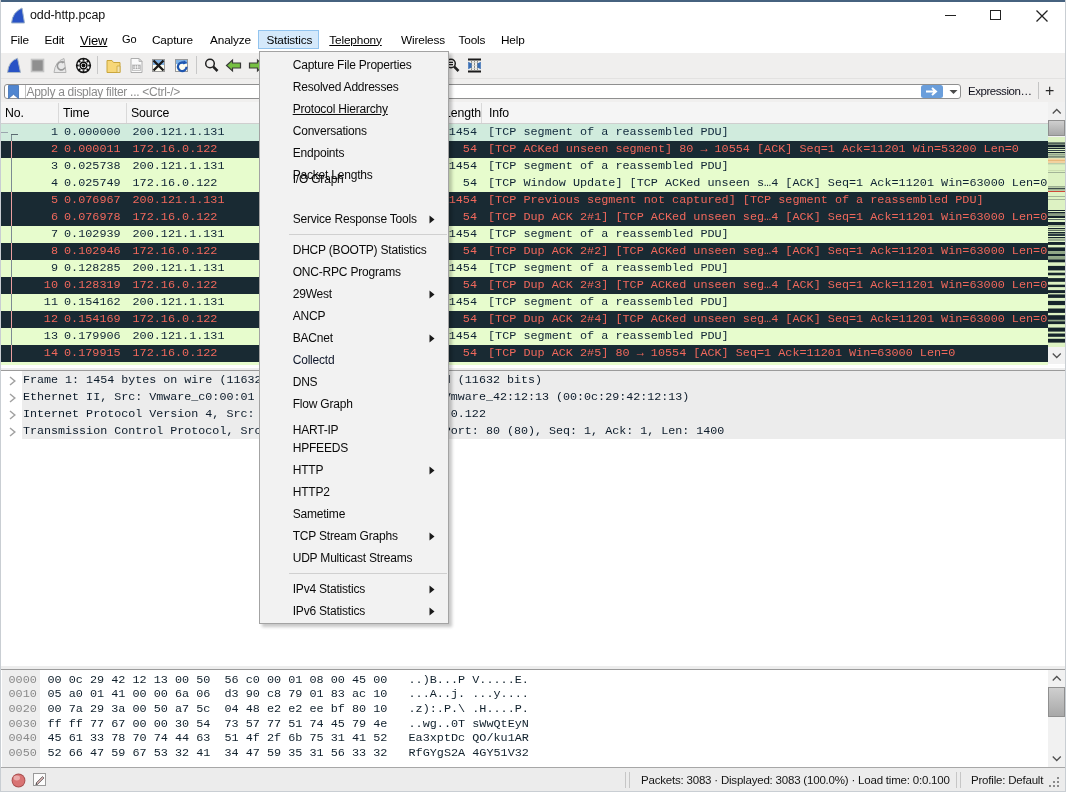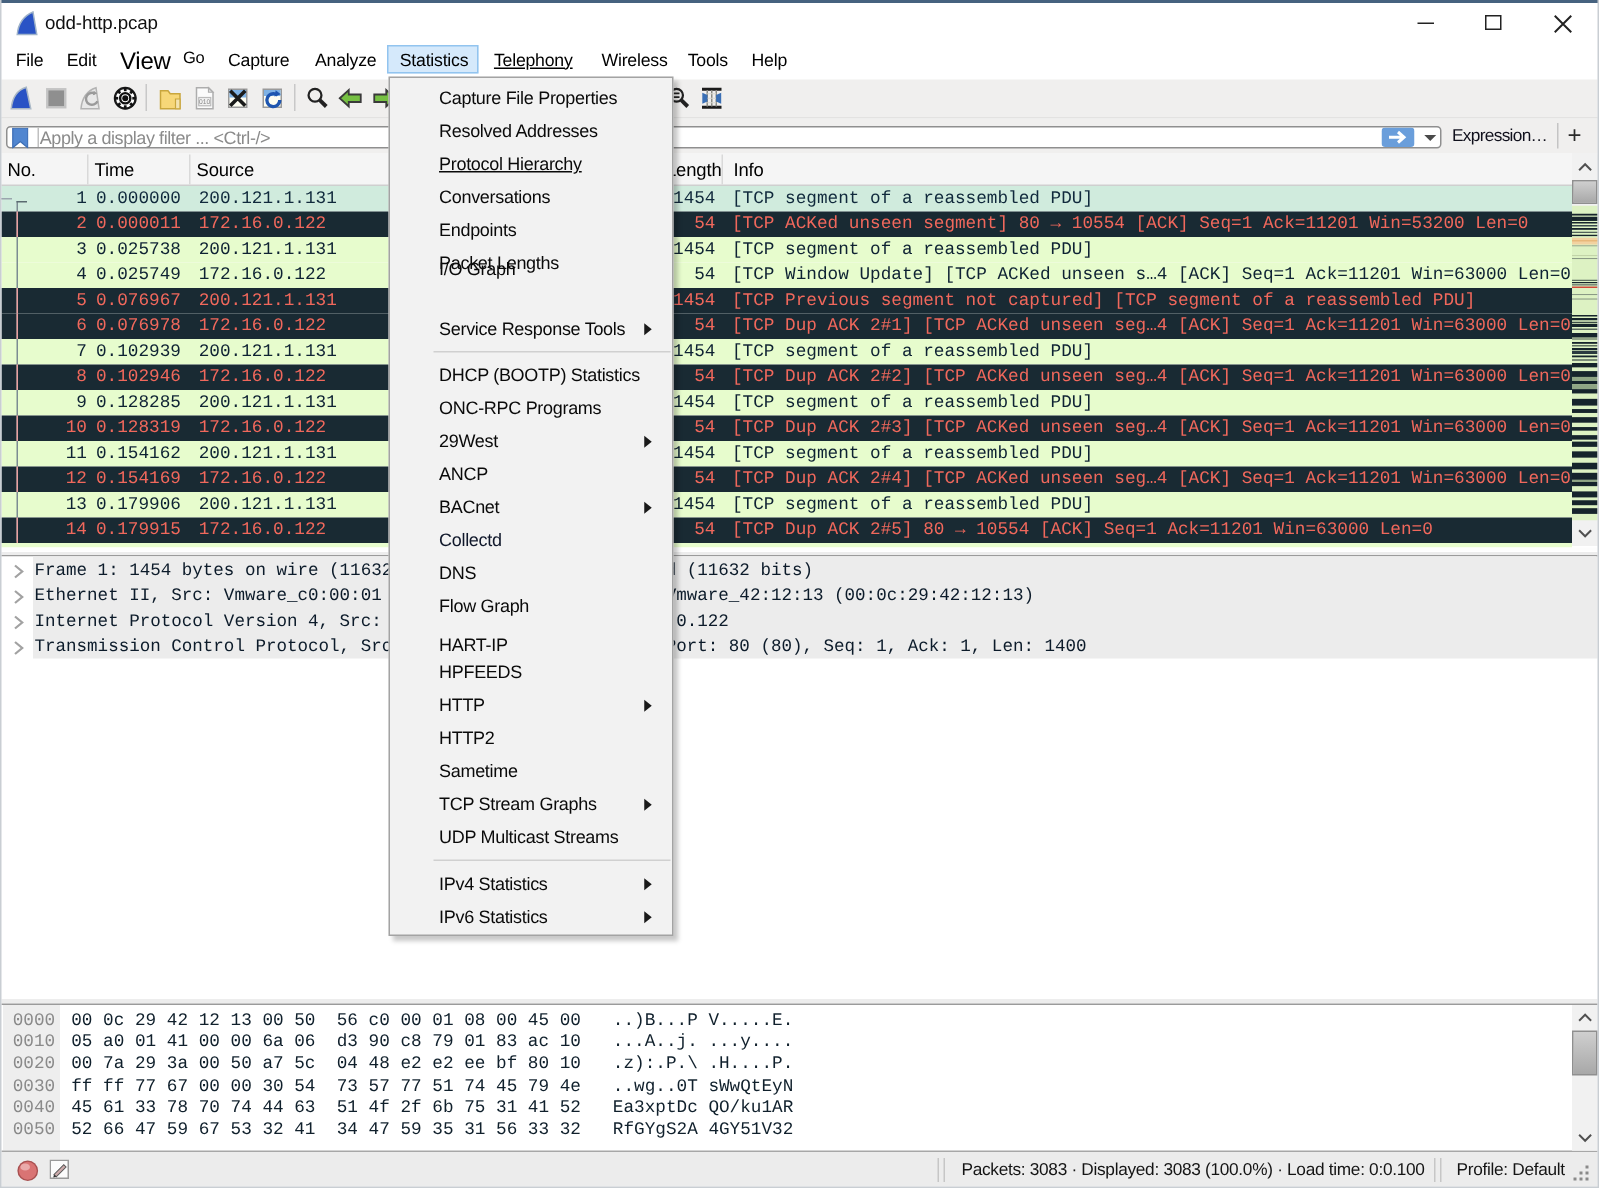--- a/index.html
+++ b/index.html
@@ -22,21 +22,21 @@
 <div class="abs" style="left:990px;top:10px;width:10.5px;height:10px;border:1.3px solid #222;"></div>
 <div class="abs" style="left:1036px;top:9.5px;width:12px;height:12px;">
     <svg width="12" height="12" viewBox="0 0 12 12">
       <path d="M0.5,0.5 L11.5,11.5 M11.5,0.5 L0.5,11.5" stroke="#222" stroke-width="1.3"></path>
     </svg>
   </div>
 <div class="abs" style="left:1px;top:29px;width:1064px;height:24.3px;background:#fff;"></div>
 <div class="abs" style="left:258.2px;top:30.2px;width:61px;height:18.4px;background:#d5e9fb;border:1px solid #92c4ef;"></div>
 <div class="abs" style="left:10.5px;top:32.5px;height:16px;font-size:11.8px;letter-spacing:-0.15px;color:#000;">File</div>
 <div class="abs" style="left:44.5px;top:32.5px;height:16px;font-size:11.8px;letter-spacing:-0.15px;color:#000;">Edit</div>
-<div class="abs" style="left:80px;top:32.5px;height:16px;font-size:16px;letter-spacing:-0.15px;color:#000;">View</div>
+<div class="abs" style="left:80px;top:32.5px;height:16px;font-size:13px;letter-spacing:-0.15px;color:#000;text-decoration:underline;">View</div>
 <div class="abs" style="left:122px;top:32.5px;height:16px;font-size:11px;letter-spacing:-0.15px;color:#000;">Go</div>
 <div class="abs" style="left:152px;top:32.5px;height:16px;font-size:11.8px;letter-spacing:-0.15px;color:#000;">Capture</div>
 <div class="abs" style="left:210px;top:32.5px;height:16px;font-size:11.8px;letter-spacing:-0.15px;color:#000;">Analyze</div>
 <div class="abs" style="left:266.5px;top:32.5px;height:16px;font-size:11.8px;letter-spacing:-0.15px;color:#000;">Statistics</div>
 <div class="abs" style="left:329.3px;top:32.5px;height:16px;font-size:11.8px;letter-spacing:-0.15px;color:#000;text-decoration:underline;">Telephony</div>
 <div class="abs" style="left:401px;top:32.5px;height:16px;font-size:11.8px;letter-spacing:-0.15px;color:#000;">Wireless</div>
 <div class="abs" style="left:458.5px;top:32.5px;height:16px;font-size:11.8px;letter-spacing:-0.15px;color:#000;">Tools</div>
 <div class="abs" style="left:501px;top:32.5px;height:16px;font-size:11.8px;letter-spacing:-0.15px;color:#000;">Help</div>
 <div class="abs" style="left:1px;top:53.3px;width:1064px;height:25.4px;background:#f0efee;border-bottom:1px solid #e3e2e1;"></div>
 <div class="abs" style="left:5.5px;top:56.5px;width:17px;height:17px;">

